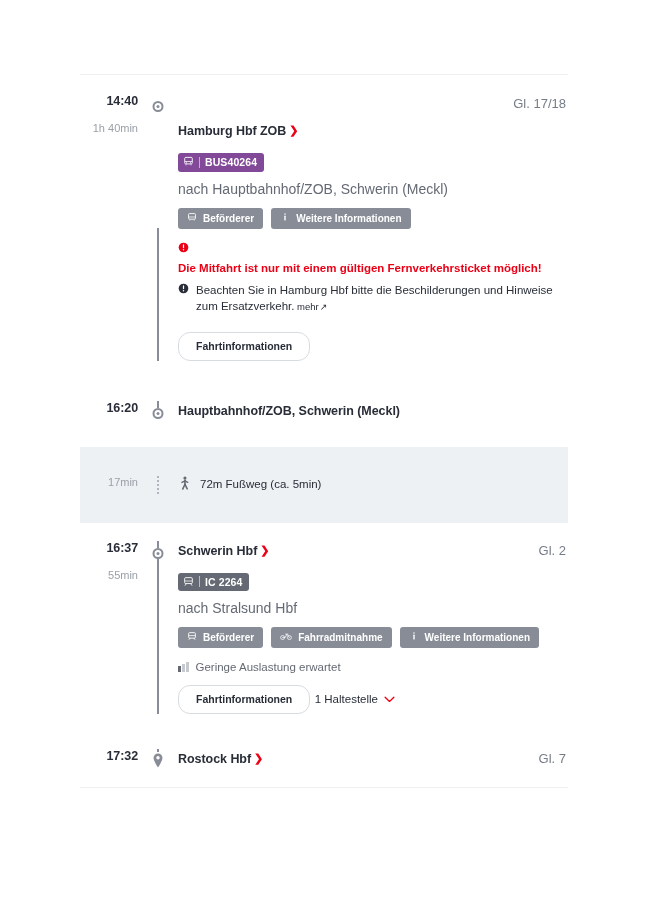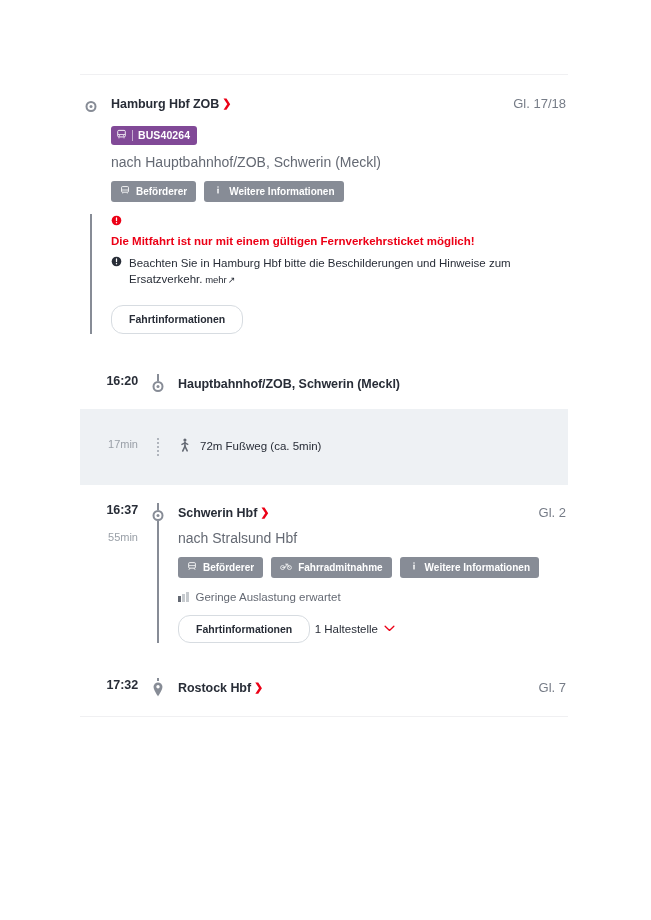--- a/index.html
+++ b/index.html
@@ -265,43 +265,47 @@
     font-size: 11.5px;
     color: #282d37;
     display: flex;
     align-items: center;
     gap: 9px;
     line-height: 1;
   }
 
   
   .r-depart { padding-top: 19px; padding-bottom: 22px; }
-  .r-mid    { padding-top: 18px; padding-bottom: 17px; }
+  .r-mid    { padding-top: 18px; padding-bottom: 28px; }
   .r-second { padding-top: 18px; padding-bottom: 18px; }
   .r-arrive { padding-top: 17px; padding-bottom: 20px; }
 </style>
 </head>
 <body>
 
 <div class="page">
   <div class="journey">
 
     <div class="row r-depart">
 
+      <div class="col-time">
+        <div class="time">14:40</div>
+        <div class="duration" style="margin-top:14px;">1h 40min</div>
+      </div>
 
       <div class="col-axis">
         <div class="axis-line half-bottom"></div>
         <div class="marker">
           <div class="ring"></div>
         </div>
       </div>
 
       <div class="col-body">
         <div style="display:flex; align-items:flex-start;">
-          <div style="flex:1 1 auto; min-width:0;">
+          <div style="flex:1 1 auto; min-width:0;margin-top:27px;">
             <div>
               <span class="station">Hamburg Hbf ZOB</span><span class="chev">❯</span>
             </div>
           </div>
           <div class="col-platform">
             <span class="platform">Gl. 17/18</span>
           </div>
         </div>
 
         <div style="margin-top:14px;">
@@ -434,20 +438,34 @@
       <div class="col-body">
         <div style="display:flex; align-items:flex-start;">
           <div style="flex:1 1 auto; min-width:0;">
             <span class="station">Schwerin Hbf</span><span class="chev">❯</span>
           </div>
           <div class="col-platform">
             <span class="platform">Gl. 2</span>
           </div>
         </div>
 
+        <div style="margin-top:14px;">
+          <span class="line-badge badge-train">
+            <span>
+              <svg width="11" height="11" viewBox="0 0 16 16" fill="none" aria-hidden="true">
+                <path d="M4 2.4 h8 a1.6 1.6 0 0 1 1.6 1.6 v5.4 a1.6 1.6 0 0 1 -1.6 1.6 h-8 a1.6 1.6 0 0 1 -1.6 -1.6 v-5.4 a1.6 1.6 0 0 1 1.6 -1.6 z" stroke="#ffffff" stroke-width="1.3"></path>
+                <line x1="2.9" y1="7.3" x2="13.1" y2="7.3" stroke="#ffffff" stroke-width="1.1"></line>
+                <line x1="4.6" y1="11.4" x2="3.1" y2="13.6" stroke="#ffffff" stroke-width="1.2" stroke-linecap="round"></line>
+                <line x1="11.4" y1="11.4" x2="12.9" y2="13.6" stroke="#ffffff" stroke-width="1.2" stroke-linecap="round"></line>
+              </svg>
+            </span>
+            <span class="sep"></span>
+            <span>IC 2264</span>
+          </span>
+        </div>
 
         <div class="destination">nach Stralsund Hbf</div>
 
         <div class="chip-row">
           <span class="chip">
             <span>
               <svg width="10" height="10" viewBox="0 0 16 16" fill="none" aria-hidden="true">
                 <rect x="2.6" y="2.6" width="10.8" height="8.8" rx="1.6" stroke="#ffffff" stroke-width="1.4"></rect>
                 <line x1="3" y1="7.3" x2="13" y2="7.3" stroke="#ffffff" stroke-width="1.2"></line>
                 <line x1="4.6" y1="11.8" x2="3.3" y2="13.6" stroke="#ffffff" stroke-width="1.3" stroke-linecap="round"></line>

